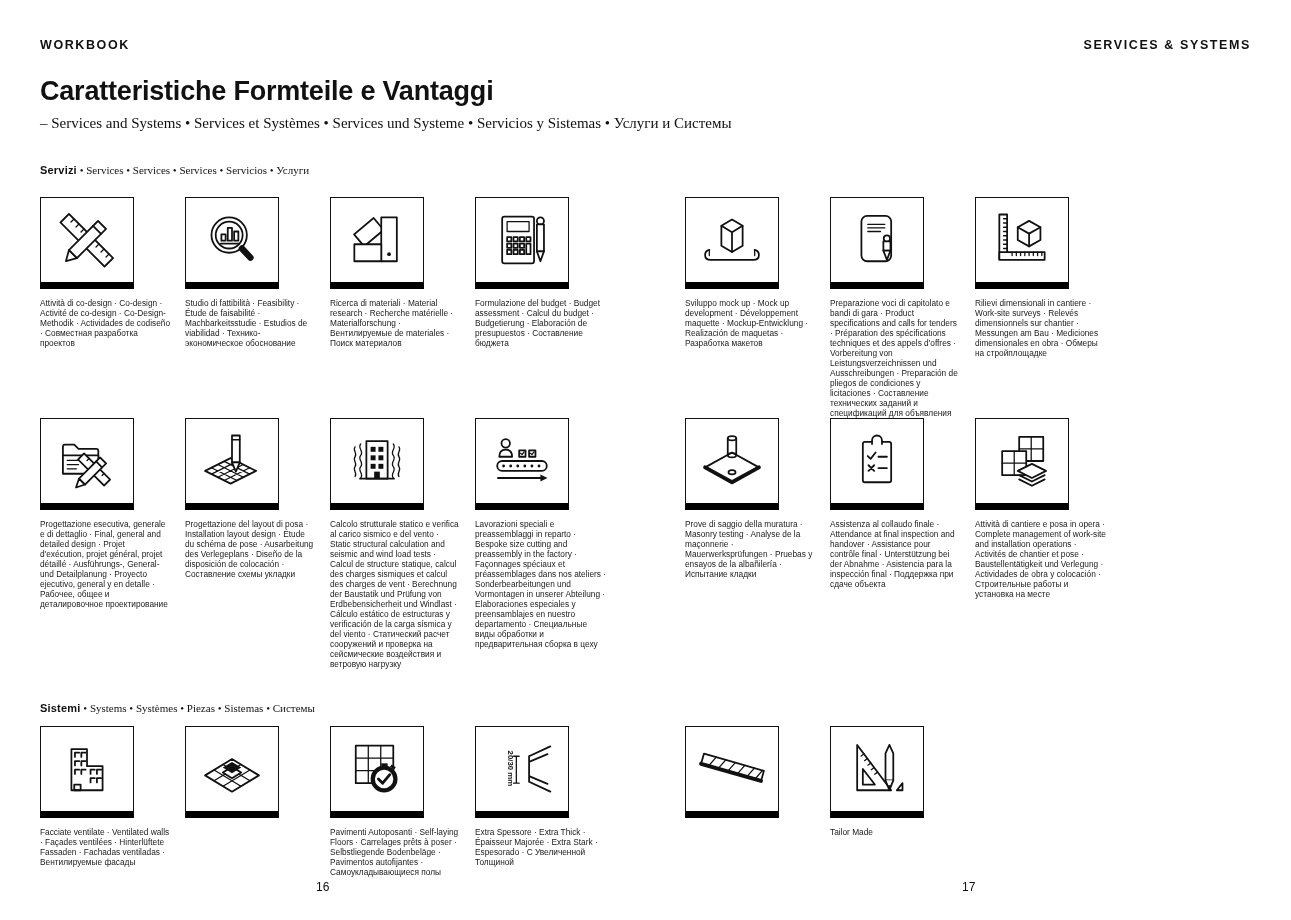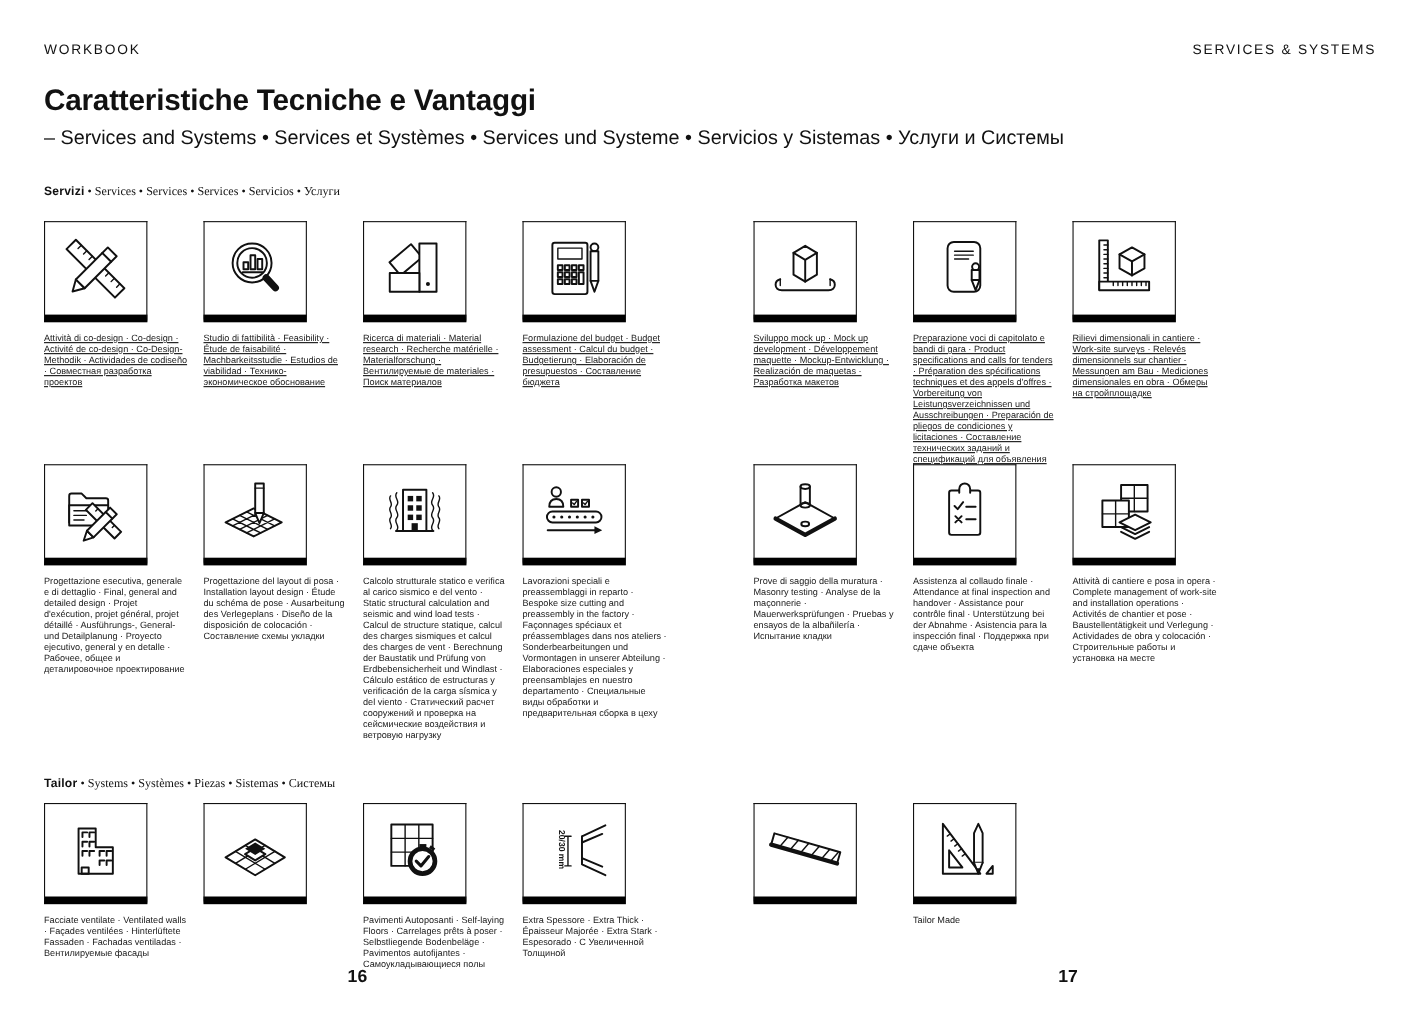--- a/index.html
+++ b/index.html
@@ -2,59 +2,59 @@
 <html><head>
 <meta charset="utf-8">
 <style>
   html,body{margin:0;padding:0;}
   body{
     width:1291px;height:920px;position:relative;background:#ffffff;
     font-family:"Liberation Sans",sans-serif;color:#111;overflow:hidden;
   }
   .content{position:absolute;left:40px;top:0;width:1211px;}
   .topbar{display:flex;justify-content:space-between;margin-top:38px;
-    font-size:12.5px;font-weight:normal;letter-spacing:1.6px;}
+    font-size:12.5px;font-weight:bold;letter-spacing:1.6px;}
   .page-title{margin-top:24px;font-size:27px;font-weight:bold;letter-spacing:-0.2px;}
-  .page-subtitle{margin-top:8px;font-family:Liberation Sans, sans-serif;font-size:18px;}
+  .page-subtitle{margin-top:8px;font-family:Liberation Serif, serif;font-size:15px;}
   .section-heading{margin-top:32px;font-size:11px;}
   .section-heading .bold{font-weight:bold;letter-spacing:0.2px;}
   .section-heading .serif{font-family:"Liberation Serif",serif;font-size:11px;}
   .cards-row{display:flex;align-items:flex-start;}
-  .row1{margin-top:21px;height:221px;text-decoration:underline;}
+  .row1{margin-top:21px;height:221px;}
   .row2{height:252px;}
   .row3{margin-top:12px;}
   .card{width:131px;margin-right:14px;flex:0 0 auto;}
   .gutter{margin-right:79px;}
   .icon-box{
     width:92px;height:84px;border:1.5px solid #111;border-bottom:7px solid #000;
     display:flex;align-items:center;justify-content:center;background:#fff;
   }
   .caption{margin-top:9px;font-size:8.3px;line-height:10px;color:#1a1a1a;width:131px;}
-  .pagenum{position:absolute;top:880px;font-size:16px;font-weight:bold;}
+  .pagenum{position:absolute;top:880px;font-size:12px;font-weight:normal;}
   .pagenum.left{left:316px;}
   .pagenum.right{left:962px;}
   
   .ic *{stroke:#111;stroke-width:2.5;fill:none;stroke-linecap:round;stroke-linejoin:round;}
   .ic .thin{stroke-width:1.8;}
   .ic .thick{stroke-width:5.5;}
   .ic .fill{fill:#111;stroke:none;}
   .ic .wf{fill:#fff;}
   .ic text{stroke:none;fill:#111;font-family:"Liberation Sans",sans-serif;}
 </style>
 </head>
 <body>
 
 <div class="content">
 
   <div class="topbar">
     <span>WORKBOOK</span>
     <span>SERVICES &amp; SYSTEMS</span>
   </div>
 
-  <div class="page-title">Caratteristiche Tecniche e Vantaggi</div>
+  <div class="page-title">Caratteristiche Formteile e Vantaggi</div>
   <div class="page-subtitle">– Services and Systems  •  Services et Systèmes  •  Services und Systeme  •  Servicios y Sistemas  •  Услуги и Системы</div>
 
   <div class="section-heading">
     <span class="bold">Servizi</span><span class="serif"> • Services • Services • Services • Servicios • Услуги</span>
   </div>
 
   <div class="cards-row row1">
 
     <div class="card">
       <div class="icon-box">
@@ -286,21 +286,21 @@
           <path class="wf" d="M62,52 L82,62 L62,72 L42,62 Z"></path>
           <path d="M44,68 L62,77 L80,68 M44,74 L62,83 L80,74"></path>
         </svg>
       </div>
       <div class="caption">Attività di cantiere e posa in opera · Complete management of work-site and installation operations · Activités de chantier et pose · Baustellentätigkeit und Verlegung · Actividades de obra y colocación · Строительные работы и установка на месте</div>
     </div>
 
   </div>
 
   <div class="section-heading">
-    <span class="bold">Tailor</span><span class="serif"> • Systems • Systèmes • Piezas • Sistemas • Системы</span>
+    <span class="bold">Sistemi</span><span class="serif"> • Systems • Systèmes • Piezas • Sistemas • Системы</span>
   </div>
 
   <div class="cards-row row3">
 
     <div class="card">
       <div class="icon-box">
         <svg class="ic" width="68" height="68" viewBox="0 0 96 96">
           <path class="wf" d="M26,78 V20 h22 v24 h22 v34 Z"></path>
           <g class="thin">
             <path d="M31,31 v-6 h6 M40,31 v-6 h6 M31,43 v-6 h6 M40,43 v-6 h6 M31,55 v-6 h6 M40,55 v-6 h6"></path>

